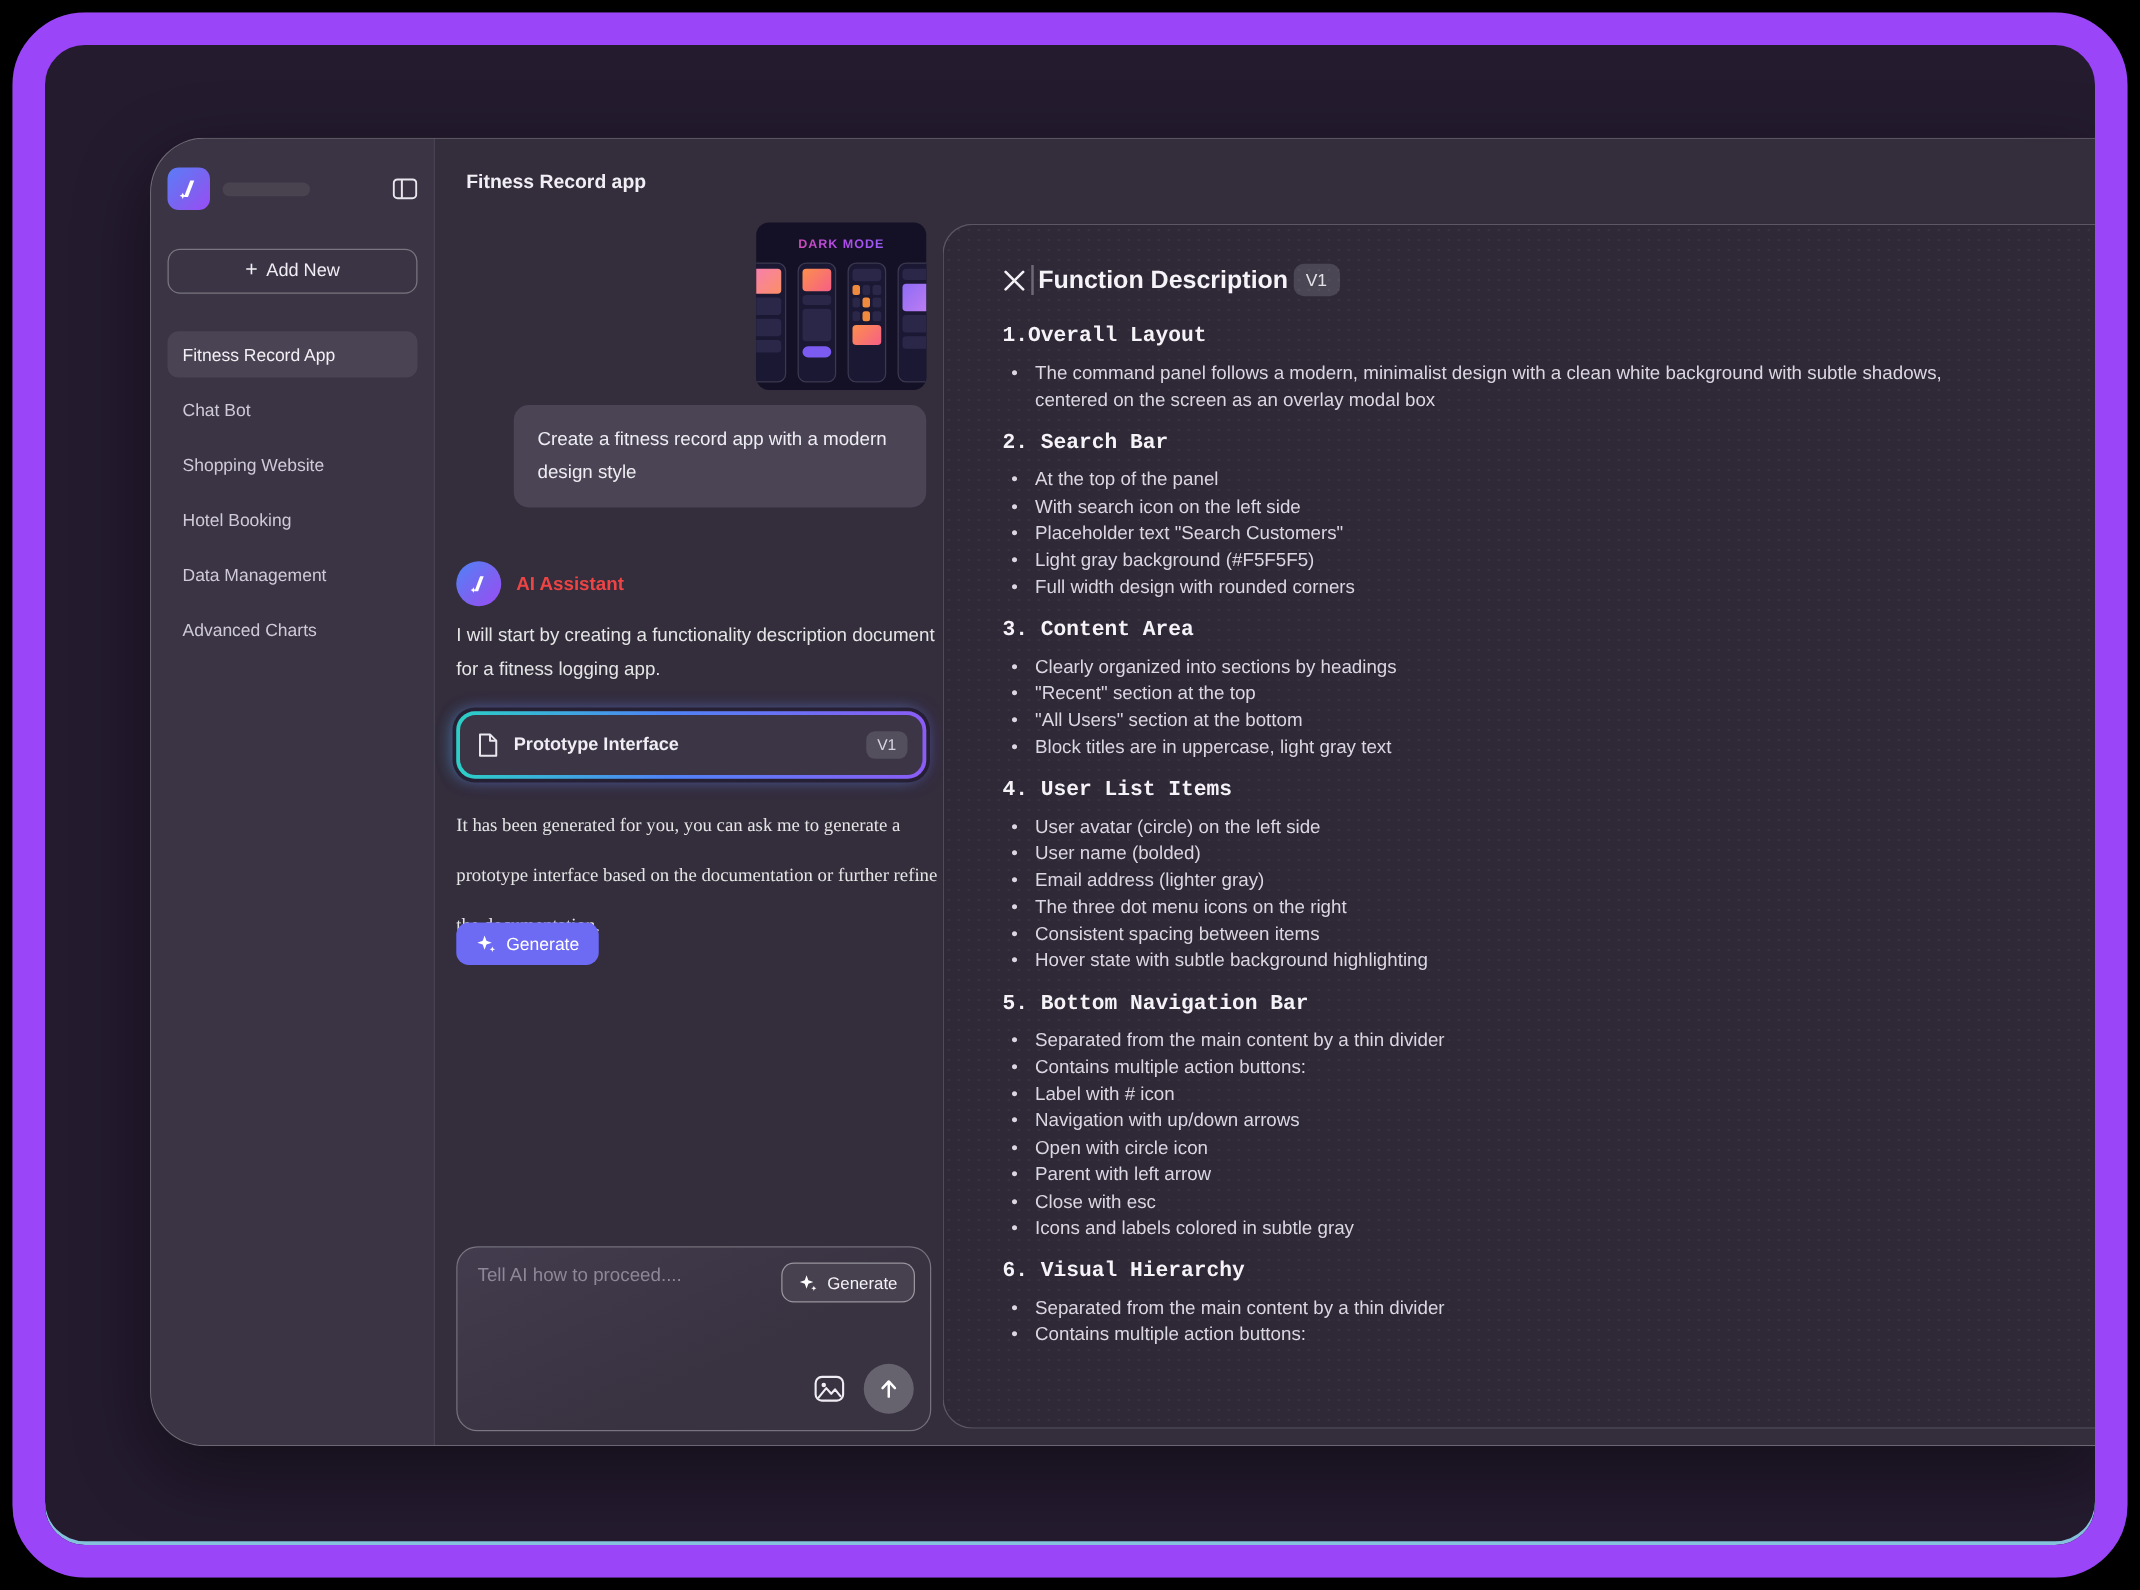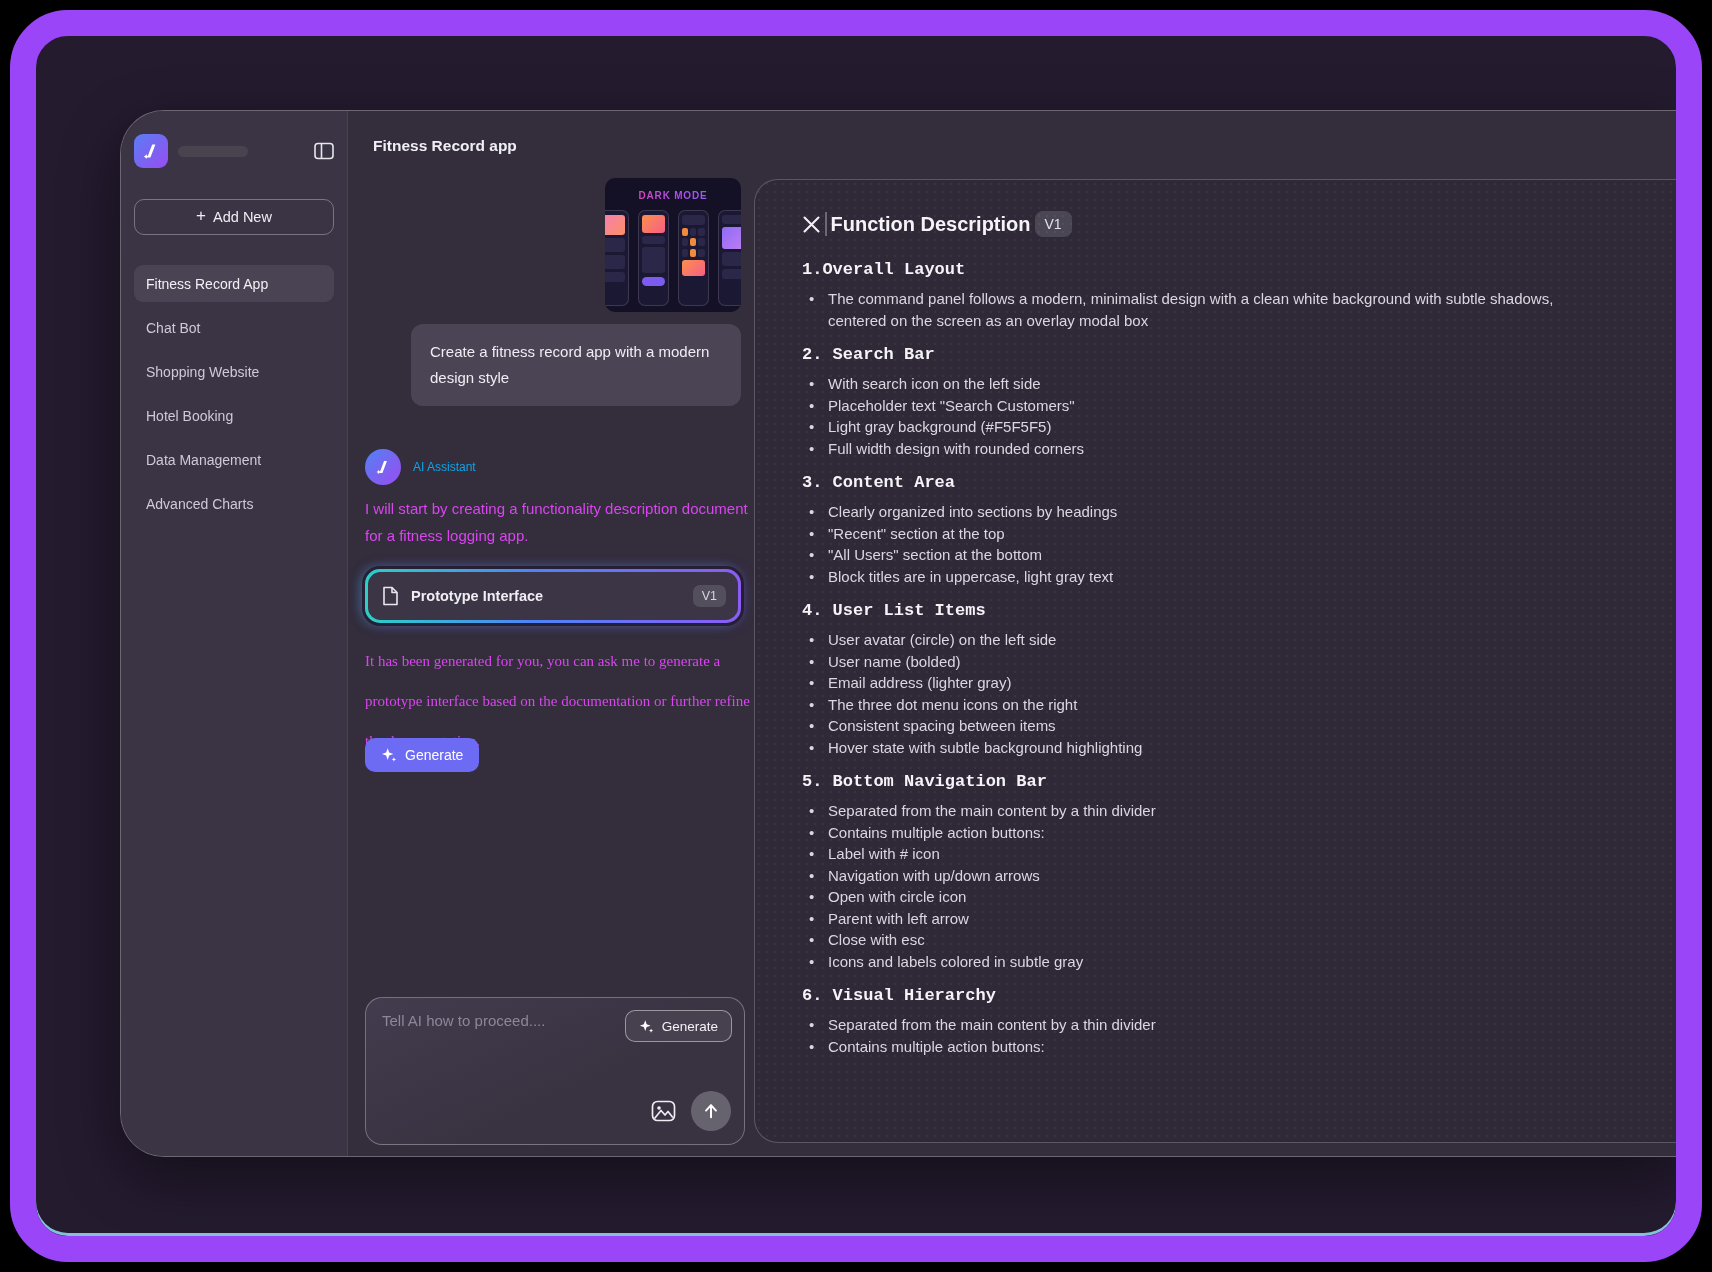--- a/index.html
+++ b/index.html
@@ -55,22 +55,22 @@
   .violet { height:22px; background:linear-gradient(135deg,#8f6cf5,#bf7ef2); }
 
   
   .bubble { position:absolute; left:63px; top:213px; width:330px; border-radius:12px; background:#4a4455;
     padding:15px 19px; color:#efedf3; font-size:15px; line-height:26px; }
 
   
   .ai-row { position:absolute; left:17px; top:338px; display:flex; align-items:center; gap:12px; }
   .avatar { width:36px; height:36px; border-radius:50%; background:linear-gradient(135deg,#4f83f7 0%,#7b63f0 55%,#9a4df6 100%);
     display:flex; align-items:center; justify-content:center; }
-  .ai-name { font-size:12px; font-weight:400; color:#0ea5e9; }
-  .para { position:absolute; color:#d946ef; font-size:15px; line-height:27px; }
+  .ai-name { font-size:15px; font-weight:700; color:#ef4444; }
+  .para { position:absolute; color:#e5e5e5; font-size:15px; line-height:27px; }
   .intro { left:17px; top:384px; width:388px; }
   .followup { left:17px; top:530px; width:392px; line-height:40px;font-family:Liberation Serif, serif; }
 
   
   .artifact { position:absolute; left:17px; top:458px; width:376px; height:54px; border-radius:15px; padding:3px;
     background:linear-gradient(90deg,#2bd0c6 0%,#4f83f7 45%,#8b5cf6 100%);
     box-shadow:0 0 0 3px rgba(35,28,45,.9), 0 0 14px rgba(124,92,246,.55), -4px 0 12px rgba(43,208,198,.35); cursor:pointer; }
   .artifact-in { display:flex; align-items:center; gap:12px; height:100%; border-radius:12.5px; background:#3b3546; padding:0 12px 0 14px; }
   .artifact-title { flex:1; color:#f0eef4; font-size:14.5px; font-weight:600; }
   .badge { background:rgba(255,255,255,.13); border-radius:7px; padding:4px 9px; color:#d9d5e0; font-size:12.5px; }
@@ -266,20 +266,21 @@
             </svg>
           </div>
           <div class="vdiv"></div>
           <div class="panel-title">Function Description</div>
           <div class="panel-badge">V1</div>
         </div>
         <div class="sections">
             <div class="sec-h">1.Overall Layout</div>
             <div class="bullet">The command panel follows a modern, minimalist design with a clean white background with subtle shadows, centered on the screen as an overlay modal box</div>
             <div class="sec-h">2. Search Bar</div>
+            <div class="bullet">At the top of the panel</div>
             <div class="bullet">With search icon on the left side</div>
             <div class="bullet">Placeholder text "Search Customers"</div>
             <div class="bullet">Light gray background (#F5F5F5)</div>
             <div class="bullet">Full width design with rounded corners</div>
             <div class="sec-h">3. Content Area</div>
             <div class="bullet">Clearly organized into sections by headings</div>
             <div class="bullet">"Recent" section at the top</div>
             <div class="bullet">"All Users" section at the bottom</div>
             <div class="bullet">Block titles are in uppercase, light gray text</div>
             <div class="sec-h">4. User List Items</div>

